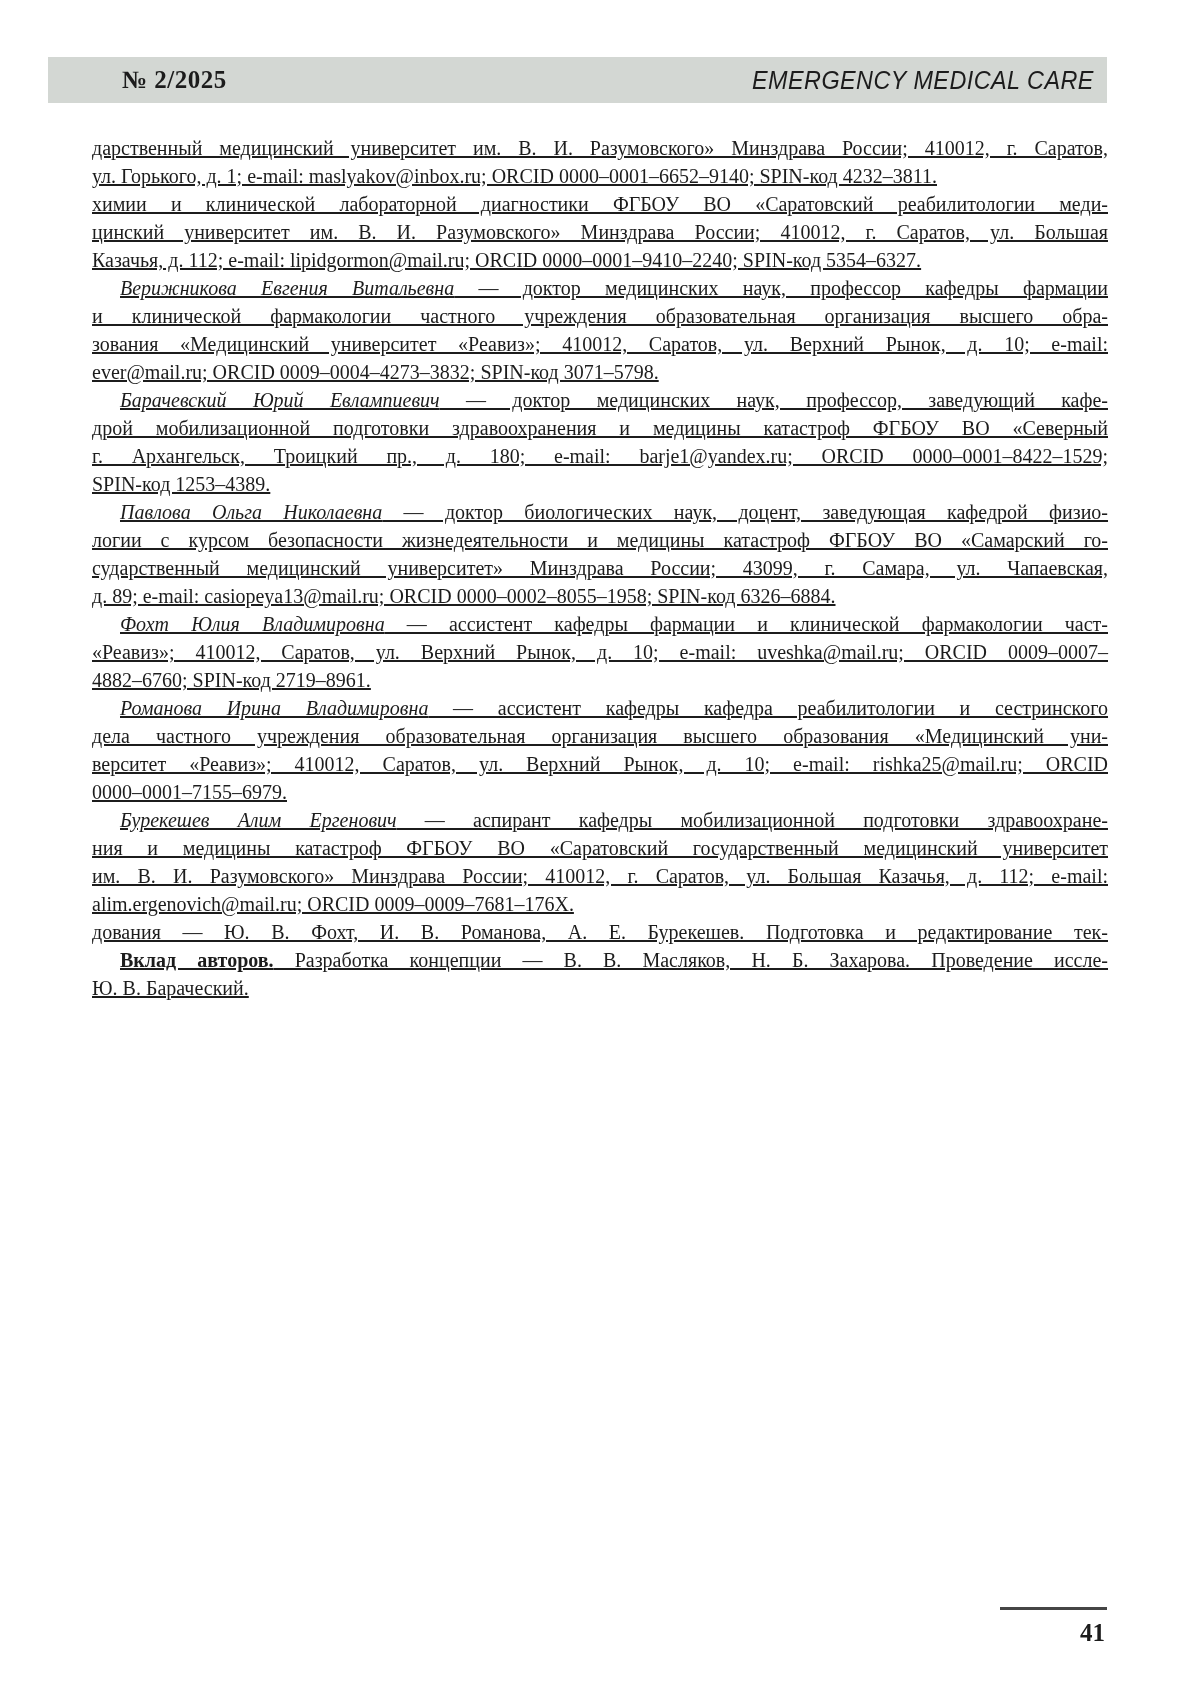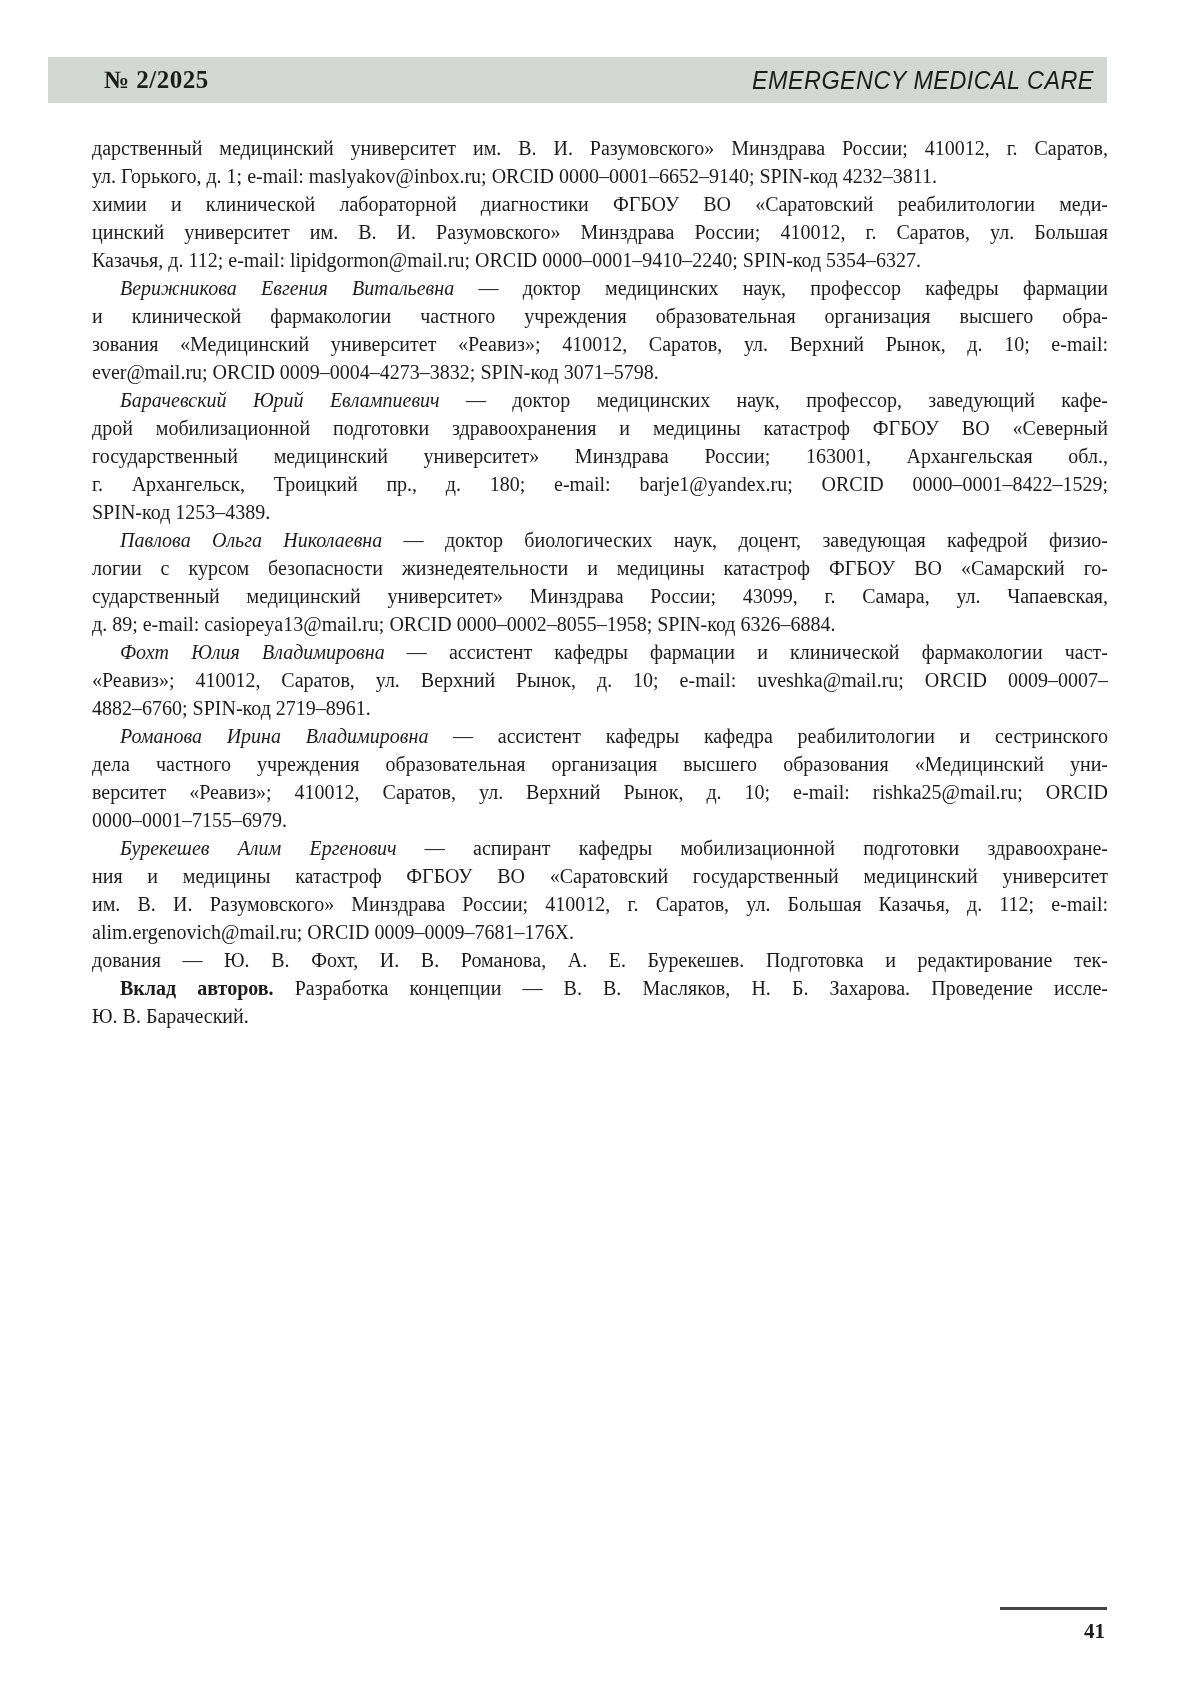--- a/index.html
+++ b/index.html
@@ -15,21 +15,21 @@
 
   .header-bar {
     position: absolute;
     left: 48px; top: 57px;
     width: 1059px; height: 46px;
     background: #d3d7d3;
     display: flex;
     align-items: center;
     justify-content: space-between;
     box-sizing: border-box;
-    padding-left: 56px;
+    padding-left: 74px;
     padding-right: 13px;
   }
   .issue {
     font-weight: bold;
     font-size: 25px;
     letter-spacing: 0.5px;
     white-space: nowrap;
   }
   .journal {
     font-family: "Liberation Sans", sans-serif;
@@ -41,42 +41,42 @@
     transform-origin: right center;
   }
 
   .article {
     position: absolute;
     left: 92px; top: 134px;
     width: 1016px;
     font-size: 20px;
     line-height: 28px;
   }
-  .para { margin: 0; padding: 0; }
+  .para { margin: 0; padding: 0; text-decoration: underline; }
   .line {
     text-align: justify;
     text-align-last: left;
     white-space: normal;
   }
   .line.jst { text-align-last: justify; }
   .line.ind { text-indent: 28px; }
   .it { font-style: italic; }
   .bd { font-weight: bold; }
 
   .footer-rule {
     position: absolute;
     left: 1000px; top: 1607px;
     width: 107px; height: 3px;
     background: #454545;
   }
   .page-number {
     position: absolute;
     right: 95px; top: 1619px;
     font-weight: bold;
-    font-size: 21px;
+    font-size: 25px;
   }
 </style>
 </head>
 <body style="color: rgb(28, 28, 28);">
 
 <div class="page">
 
   <div class="header-bar" style="background: rgb(211, 215, 211);">
     <span class="issue">№ 2/2025</span>
     <span class="journal">EMERGENCY MEDICAL CARE</span>
@@ -94,21 +94,20 @@
       </div>
       <div class="para">
         <div class="line jst ind"><span class="it">Верижникова Евгения Витальевна</span><span> — доктор медицинских наук, профессор кафедры фармации</span></div>
         <div class="line jst"><span>и клинической фармакологии частного учреждения образовательная организация высшего обра-</span></div>
         <div class="line jst"><span>зования «Медицинский университет «Реавиз»; 410012, Саратов, ул. Верхний Рынок, д. 10; e-mail:</span></div>
         <div class="line"><span>ever@mail.ru; ORCID 0009–0004–4273–3832; SPIN-код 3071–5798.</span></div>
       </div>
       <div class="para">
         <div class="line jst ind"><span class="it">Барачевский Юрий Евлампиевич</span><span> — доктор медицинских наук, профессор, заведующий кафе-</span></div>
         <div class="line jst"><span>дрой мобилизационной подготовки здравоохранения и медицины катастроф ФГБОУ ВО «Северный</span></div>
-        <div class="line jst"><span>государственный медицинский университет» Минздрава России; 163001, Архангельская обл.,</span></div>
         <div class="line jst"><span>г. Архангельск, Троицкий пр., д. 180; e-mail: barje1@yandex.ru; ORCID 0000–0001–8422–1529;</span></div>
         <div class="line"><span>SPIN-код 1253–4389.</span></div>
       </div>
       <div class="para">
         <div class="line jst ind"><span class="it">Павлова Ольга Николаевна</span><span> — доктор биологических наук, доцент, заведующая кафедрой физио-</span></div>
         <div class="line jst"><span>логии с курсом безопасности жизнедеятельности и медицины катастроф ФГБОУ ВО «Самарский го-</span></div>
         <div class="line jst"><span>сударственный медицинский университет» Минздрава России; 43099, г. Самара, ул. Чапаевская,</span></div>
         <div class="line"><span>д. 89; e-mail: casiopeya13@mail.ru; ORCID 0000–0002–8055–1958; SPIN-код 6326–6884.</span></div>
       </div>
       <div class="para">

